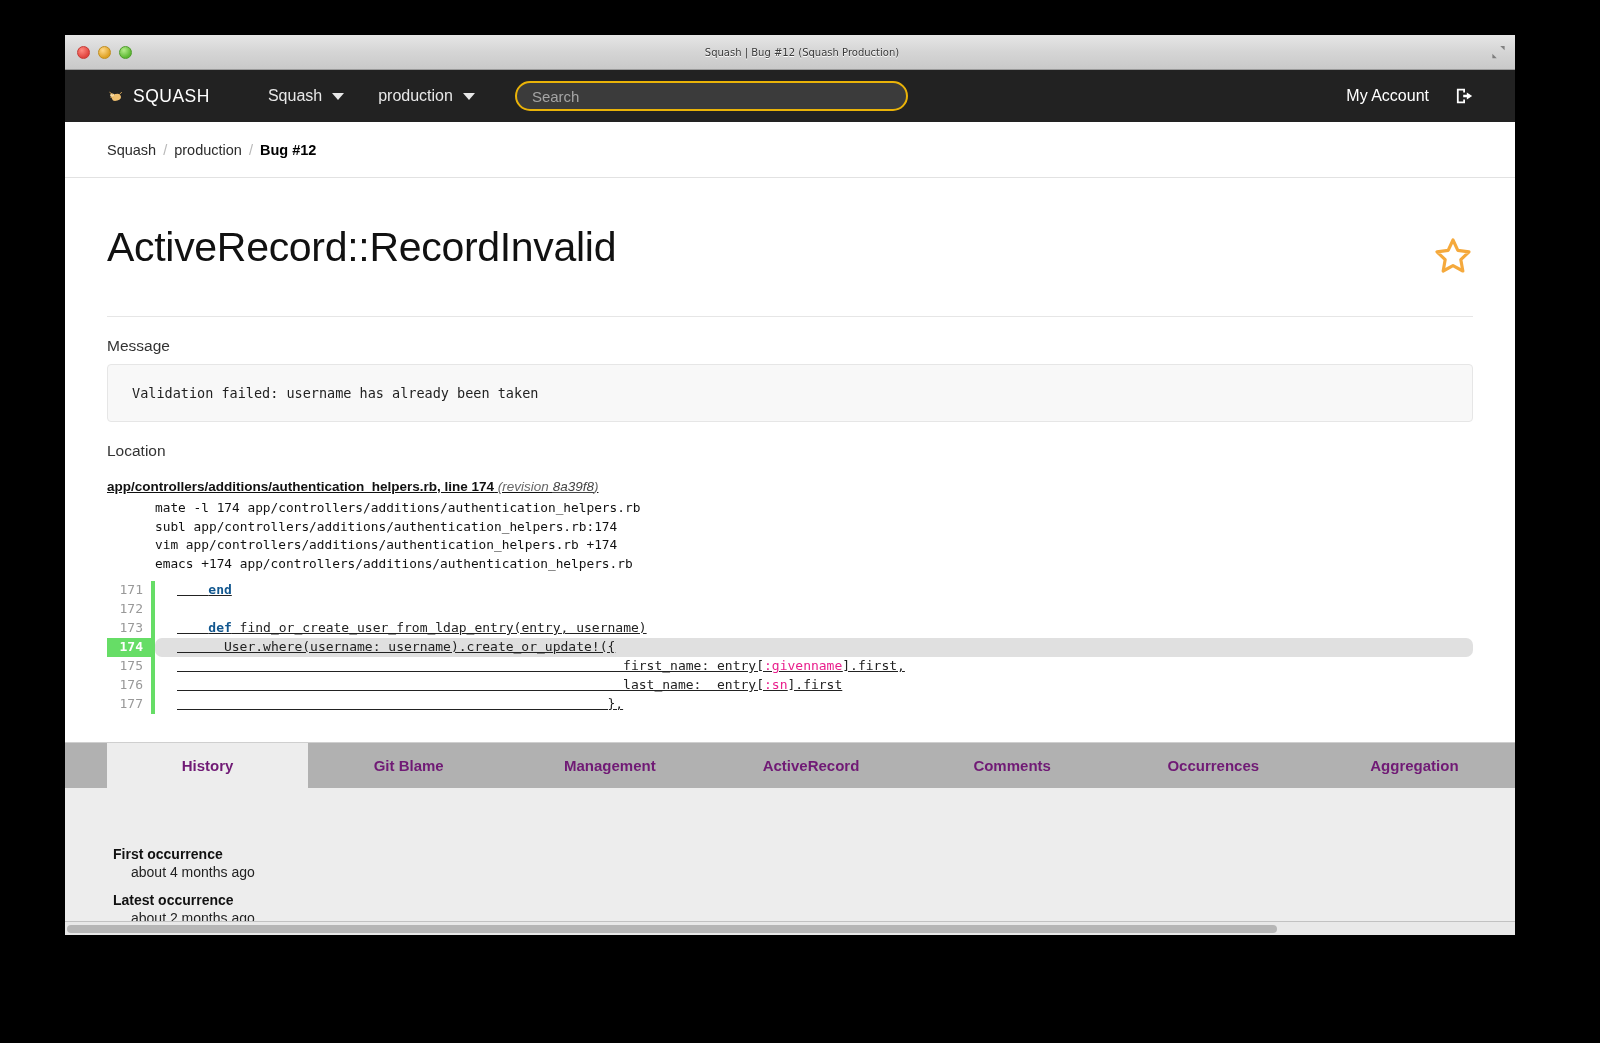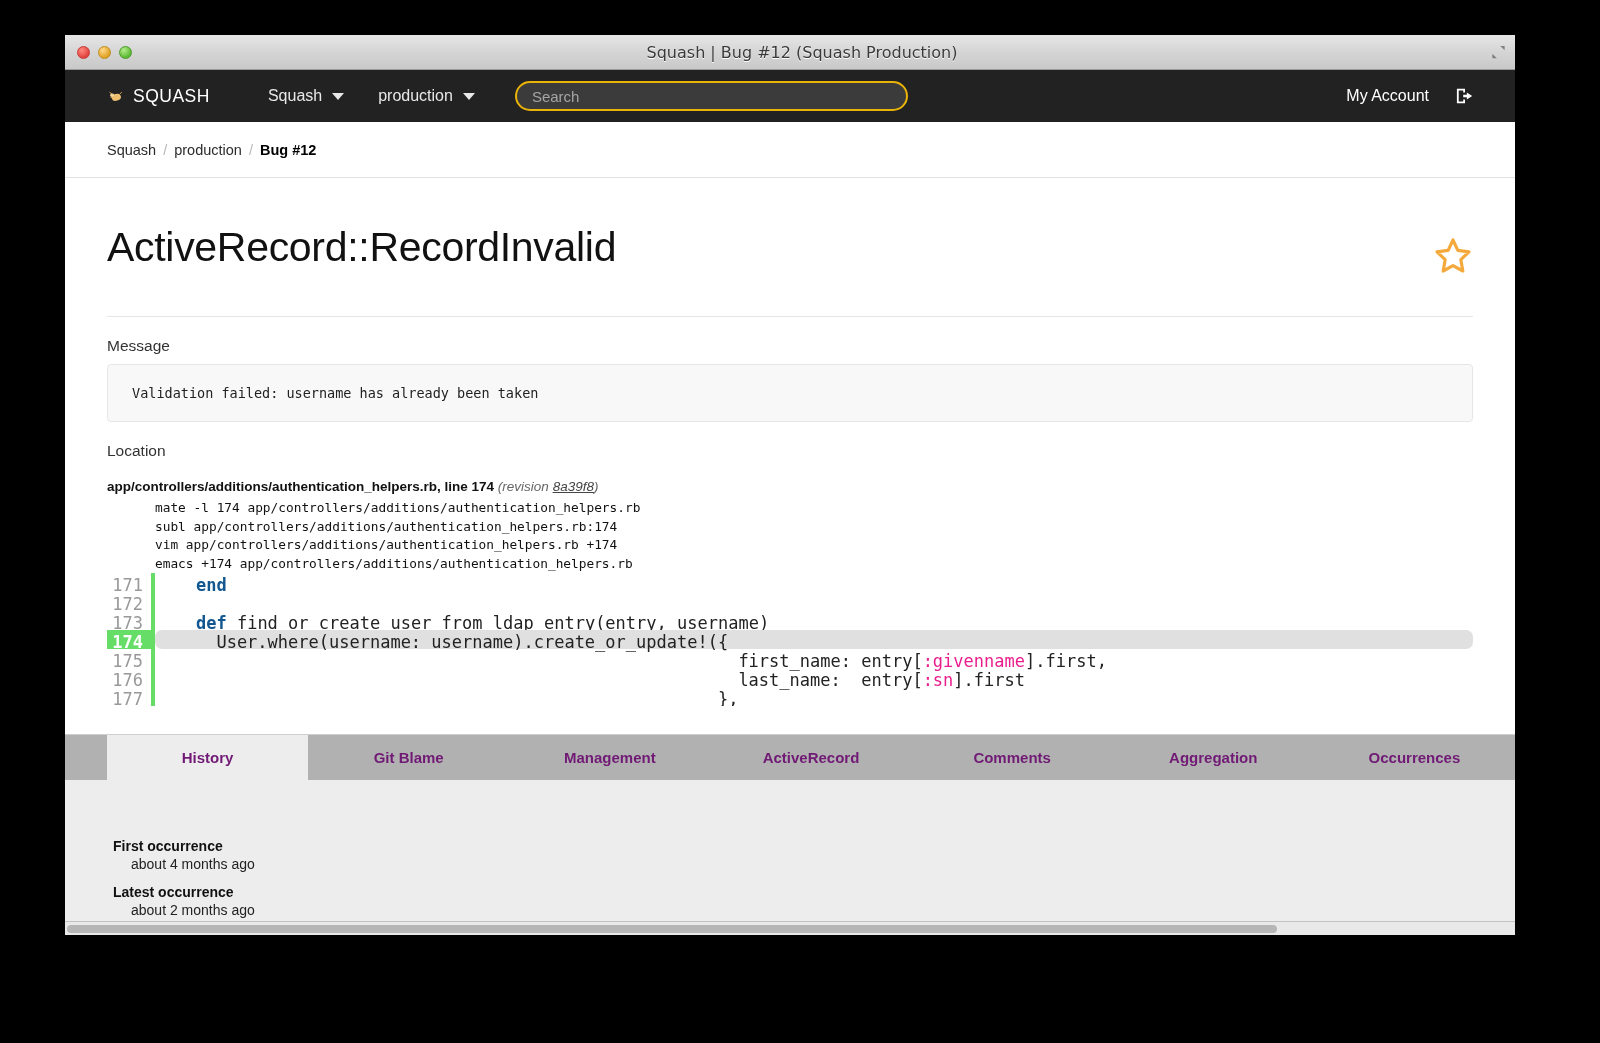--- a/index.html
+++ b/index.html
@@ -29,21 +29,21 @@
     display: flex; align-items: center;
   }
   .traffic-wrap { display: flex; gap: 8px; margin-left: 12px; }
   .dot { width: 13px; height: 13px; border-radius: 50%; display: block; }
   .dot.red    { background: radial-gradient(circle at 35% 30%, #ff8a80, #e0443e 70%); border: 1px solid #c53a35; }
   .dot.yellow { background: radial-gradient(circle at 35% 30%, #ffd98a, #dea123 70%); border: 1px solid #c08d1e; }
   .dot.green  { background: radial-gradient(circle at 35% 30%, #b4ec8b, #5cb832 70%); border: 1px solid #4d9c2a; }
   #window-title {
     position: absolute; left: 0; right: 0; top: 0;
     line-height: 35px; text-align: center;
-    font-size: 16px; color: #3a3a3a;
+    font-size: 10px; color: #3a3a3a;
     text-shadow: 0 1px 0 #fff;
     font-family: "DejaVu Sans", sans-serif;
     pointer-events: none;
     padding-left: 24px;
   }
   #fullscreen-icon {
     position: absolute; right: 9px; top: 10px;
     width: 15px; height: 14px; opacity: .55;
   }
 
@@ -111,46 +111,46 @@
     font-size: 15.5px; color: #333; margin-top: 20px; margin-bottom: 9px;
   }
   #message-box {
     background: #f8f8f8; border: 1px solid #e6e6e6; border-radius: 4px;
     padding: 20px 24px;
     font-family: "DejaVu Sans Mono", monospace;
     font-size: 13.5px; color: #222;
   }
 
   #loc-line {
-    margin-top: 19px; font-size: 13.5px; color: #111; font-weight: bold;
+    margin-top: 19px; font-size: 13.5px; color: #111; font-weight: bold; text-decoration: underline;
   }
   #loc-line .rev { font-weight: normal; font-style: italic; color: #666; }
   #loc-line .rev a { color: #444; text-decoration: underline; font-style: italic; }
 
   #cmds {
     font-family: "DejaVu Sans Mono", monospace;
     font-size: 12.8px; color: #111; line-height: 1.45;
     padding-left: 48px; margin-top: 5px; white-space: pre;
   }
 
   
   #code-block {
-    position: relative;
+    margin-top: 8px; position: relative;
     font-family: "DejaVu Sans Mono", monospace;
-    font-size: 17px; line-height: 1.46;
+    font-size: 13px; line-height: 1.46;
     overflow: hidden;
   }
   .code-row { display: flex; align-items: stretch; height: 19px; }
   .gutter {
     width: 48px; min-width: 48px; text-align: right;
     padding-right: 8px; color: #999; background: #fff;
     border-right: 4px solid #66dd66;
   }
   .code-row.hl .gutter { background: #66dd66; color: #fff; font-weight: bold; border-right-color: #66dd66; }
-  .code-txt { white-space: pre; flex: 1; color: #222; }
+  .code-txt { padding-left: 22px; white-space: pre; flex: 1; color: #222; text-decoration: underline; }
   .code-row.hl .code-txt { background: #e0e0e0; border-radius: 7px; }
   .kw { color: #12578f; font-weight: bold; }
   .sym { color: #e91e8c; }
 
   
   #tabstrip {
     display: flex; height: 46px;
     background: #b1b1b1;
     border-top: 1px solid #cfcfcf;
     margin-top: 28px;
@@ -299,22 +299,22 @@
       </div>
   </div>
 
   <div id="tabstrip">
     <div id="tab-lead"></div>
   <div class="tab active">History</div>
       <div class="tab">Git Blame</div>
       <div class="tab">Management</div>
       <div class="tab">ActiveRecord</div>
       <div class="tab">Comments</div>
+      <div class="tab">Occurrences</div>
       <div class="tab">Aggregation</div>
-      <div class="tab">Occurrences</div>
     </div>
 
   <div id="tabpanel">
     <div class="occ-label">First occurrence</div>
     <div class="occ-value">about 4 months ago</div>
     <div class="occ-label">Latest occurrence</div>
     <div class="occ-value">about 2 months ago</div>
 
   </div>
 

